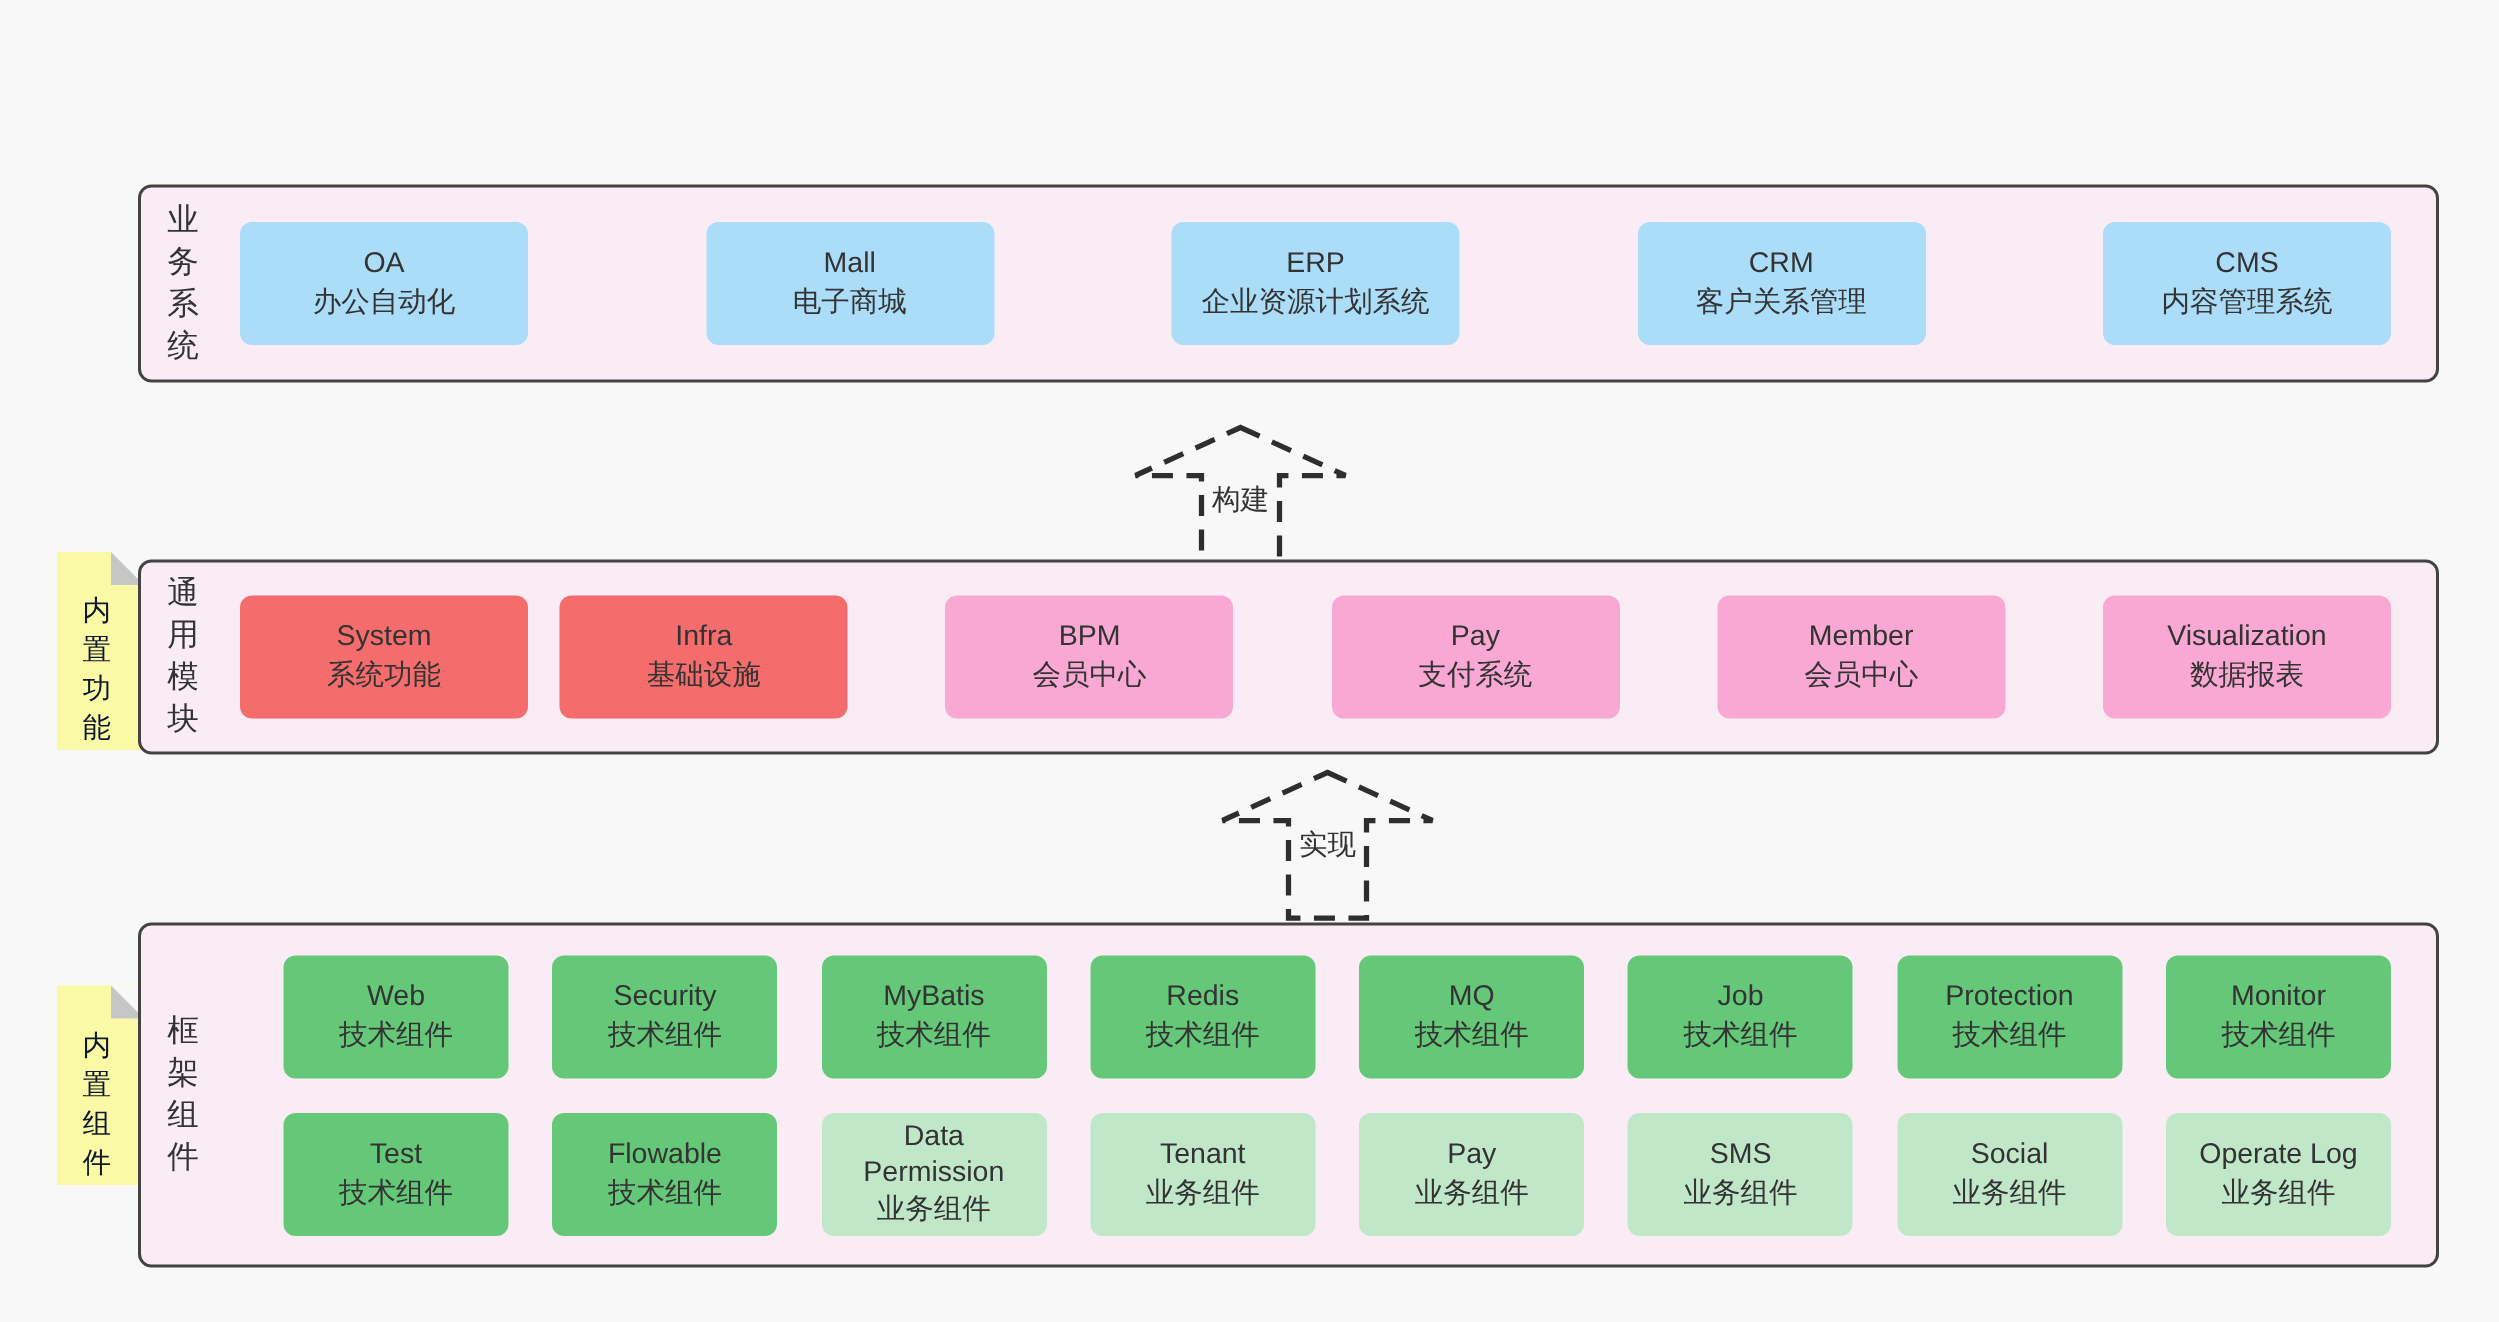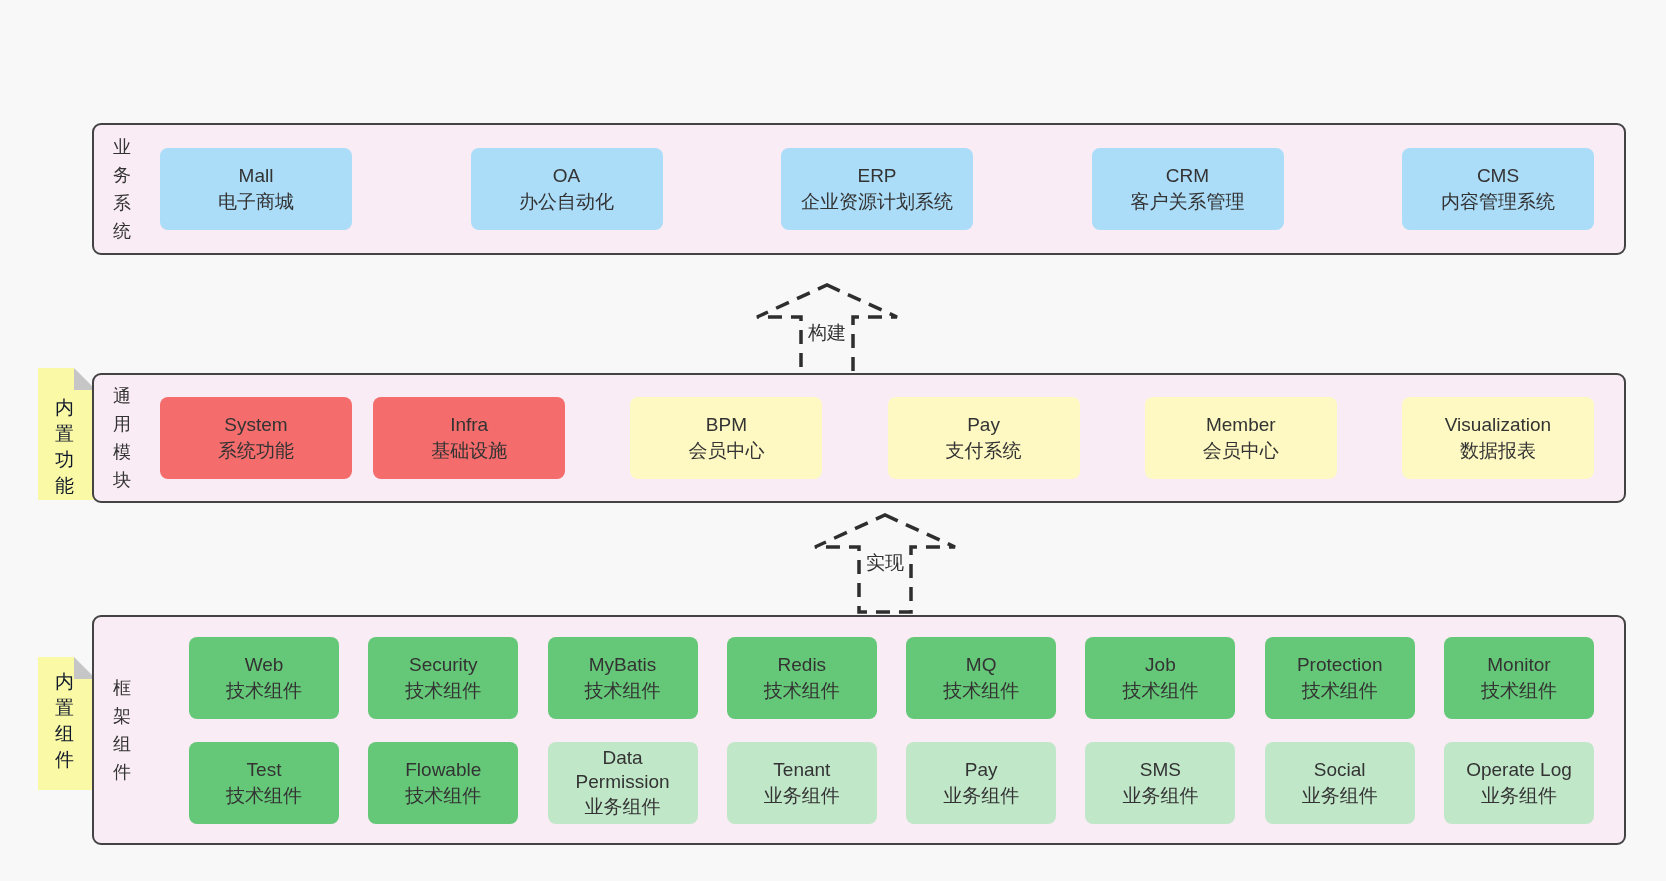--- a/index.html
+++ b/index.html
@@ -12,54 +12,54 @@
   .panel{
     position:absolute;left:92px;width:1534px;box-sizing:border-box;
     background:#f9ecf5;border:2px solid #434343;border-radius:9px;
     display:flex;align-items:center;z-index:2;
   }
   .panel1{top:123px;height:132px;}
   .panel2{top:373px;height:130px;}
   .panel3{top:615px;height:230px;}
   .vlabel{
     width:24px;margin-left:16px;flex-shrink:0;
-    font-size:18px;line-height:28px;text-align:center;
+    font-size:21px;line-height:28px;text-align:center;
     word-break:break-all;color:#333;
   }
   .boxrow{flex:1;display:flex;justify-content:space-between;margin:0 30px 0 26px;}
   .rowswrap{flex:1;display:flex;flex-direction:column;gap:23px;margin:0 30px 0 26px;}
   .rowswrap .boxrow{margin:0;padding-left:29px;}
   .box{
     height:82px;border-radius:8px;
     display:flex;flex-direction:column;justify-content:center;align-items:center;
     font-size:19px;line-height:26px;text-align:center;color:#333;
   }
   .w192{width:192px;}
   .w150{width:150px;}
   .blue{background:#abdcf8;}
   .red{background:#f56c6c;}
-  .pink{background:#fef9c3;margin-left:44px;}
+  .pink{background:#f9a8d4;margin-left:44px;}
   .green{background:#65c878;}
   .lgreen{background:#c1e7c9;}
   .box .en,.box .zh{width:100%;}
   .box .en.narrow{max-width:112px;margin:0 auto;line-height:24px;}
   .note{
     position:absolute;left:38px;width:58px;background:#fafaa6;z-index:1;
   }
   .note::before{
     content:"";position:absolute;top:0;right:0;width:0;height:0;
     border-left:22px solid #c6c6c6;border-top:22px solid #f8f8f8;
   }
   .note1{top:368px;height:132px;}
   .note2{top:657px;height:133px;}
   .note-text{
     width:24px;margin:27px auto 0;font-size:19px;line-height:26px;
     word-break:break-all;color:#0f172a;
   }
-  .note2 .note-text{margin-top:12px;}
+  .note2 .note-text{margin-top:28px;}
   .arrow{position:absolute;width:165px;height:112px;z-index:1;}
   .arrow1{left:745px;top:256px;margin-top:20px;}
   .arrow2{left:803px;top:506px;}
   .arrow svg{display:block;width:100%;height:100%;}
   .arrow polygon{fill:none;stroke:#2e2e2e;stroke-width:3.5;stroke-dasharray:14 9;}
   .arrow text{font-size:19px;fill:#333;font-family:"Liberation Sans","DejaVu Sans",sans-serif;}
 </style>
 </head>
 <body>
 
@@ -67,26 +67,26 @@
   <div class="note-text">内置功能</div>
 </div>
 <div class="note note2">
   <div class="note-text">内置组件</div>
 </div>
 
 <div class="panel panel1">
   <div class="vlabel">业务系统</div>
   <div class="boxrow">
     <div class="box blue w192">
+      <div class="en">OA</div>
+      <div class="zh">办公自动化</div>
+    </div>
+    <div class="box blue w192">
       <div class="en">Mall</div>
       <div class="zh">电子商城</div>
-    </div>
-    <div class="box blue w192">
-      <div class="en">OA</div>
-      <div class="zh">办公自动化</div>
     </div>
     <div class="box blue w192">
       <div class="en">ERP</div>
       <div class="zh">企业资源计划系统</div>
     </div>
     <div class="box blue w192">
       <div class="en">CRM</div>
       <div class="zh">客户关系管理</div>
     </div>
     <div class="box blue w192">

